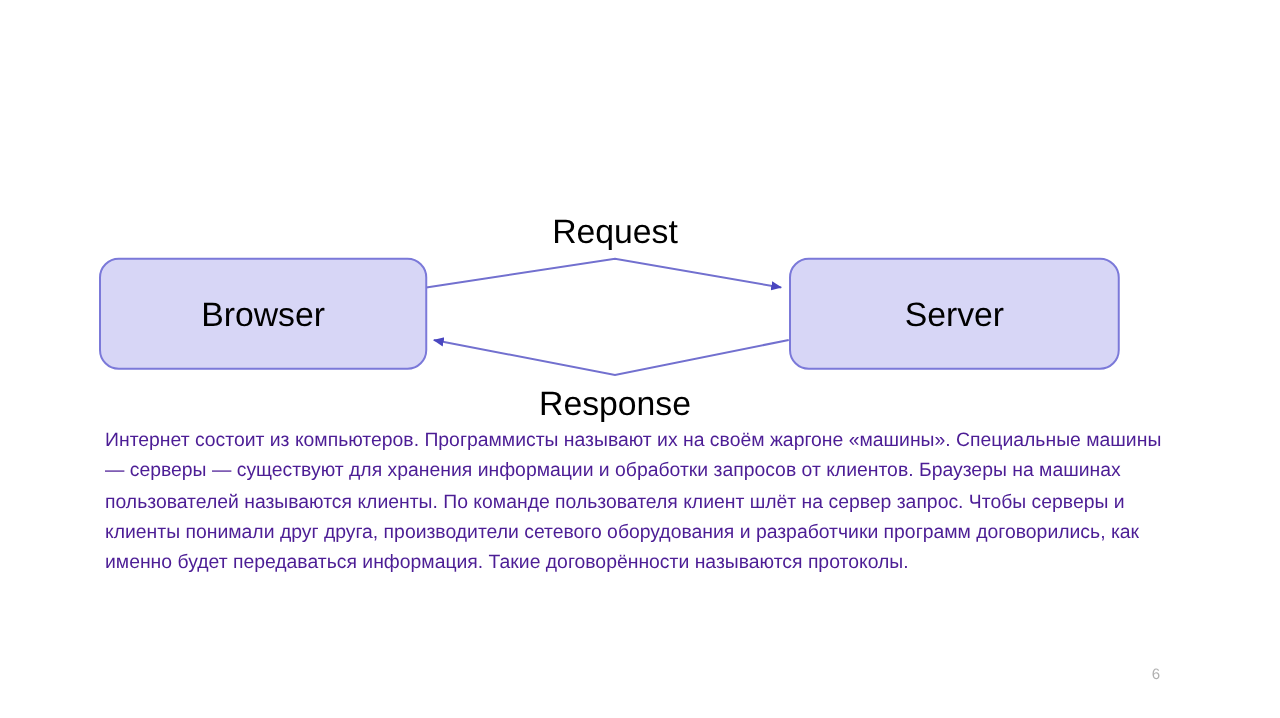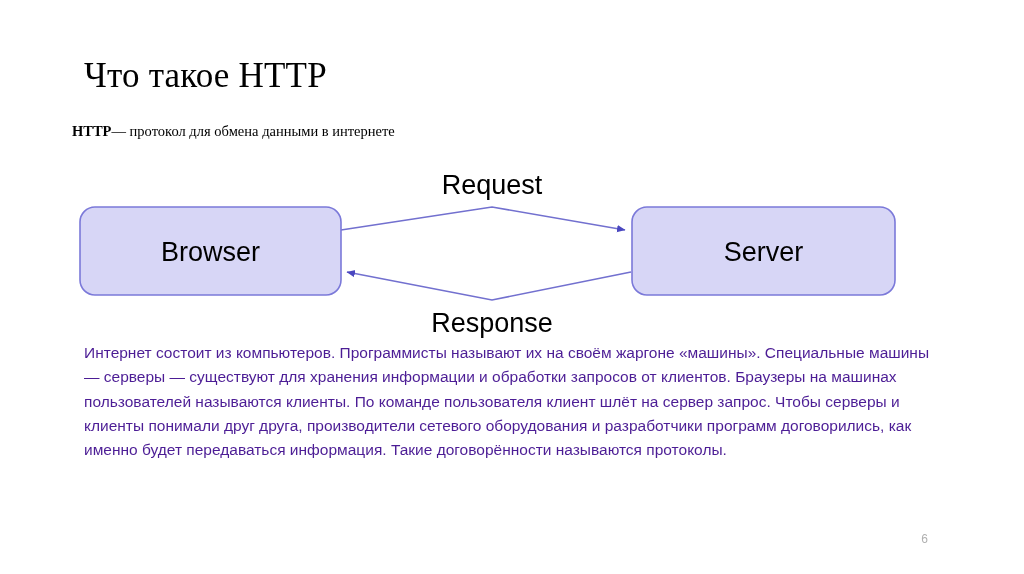--- a/index.html
+++ b/index.html
@@ -95,25 +95,21 @@
     font-family: "Liberation Sans", sans-serif;
     font-size: 12px;
     color: #b0b0b0;
   }
 </style>
 </head>
 <body>
 
 <div class="slide">
 
-  <div class="title">Что такое HTTP</div>
 
-  <div class="subtitle">
-    <span class="lead">HTTP</span><span>— протокол для обмена данными в интернете</span>
-  </div>
 
   <div class="diagram">
     <svg width="1024" height="185" viewBox="0 0 1024 185">
 
       <defs>
         <marker id="arrowRight" markerWidth="9" markerHeight="9" refX="8" refY="4.5" orient="auto" markerUnits="userSpaceOnUse">
           <path d="M0,0.8 L8.5,4.5 L0,8.2 z" fill="#4a47c0"></path>
         </marker>
         <marker id="arrowLeft" markerWidth="9" markerHeight="9" refX="8" refY="4.5" orient="auto" markerUnits="userSpaceOnUse">
           <path d="M0,0.8 L8.5,4.5 L0,8.2 z" fill="#4a47c0"></path>

